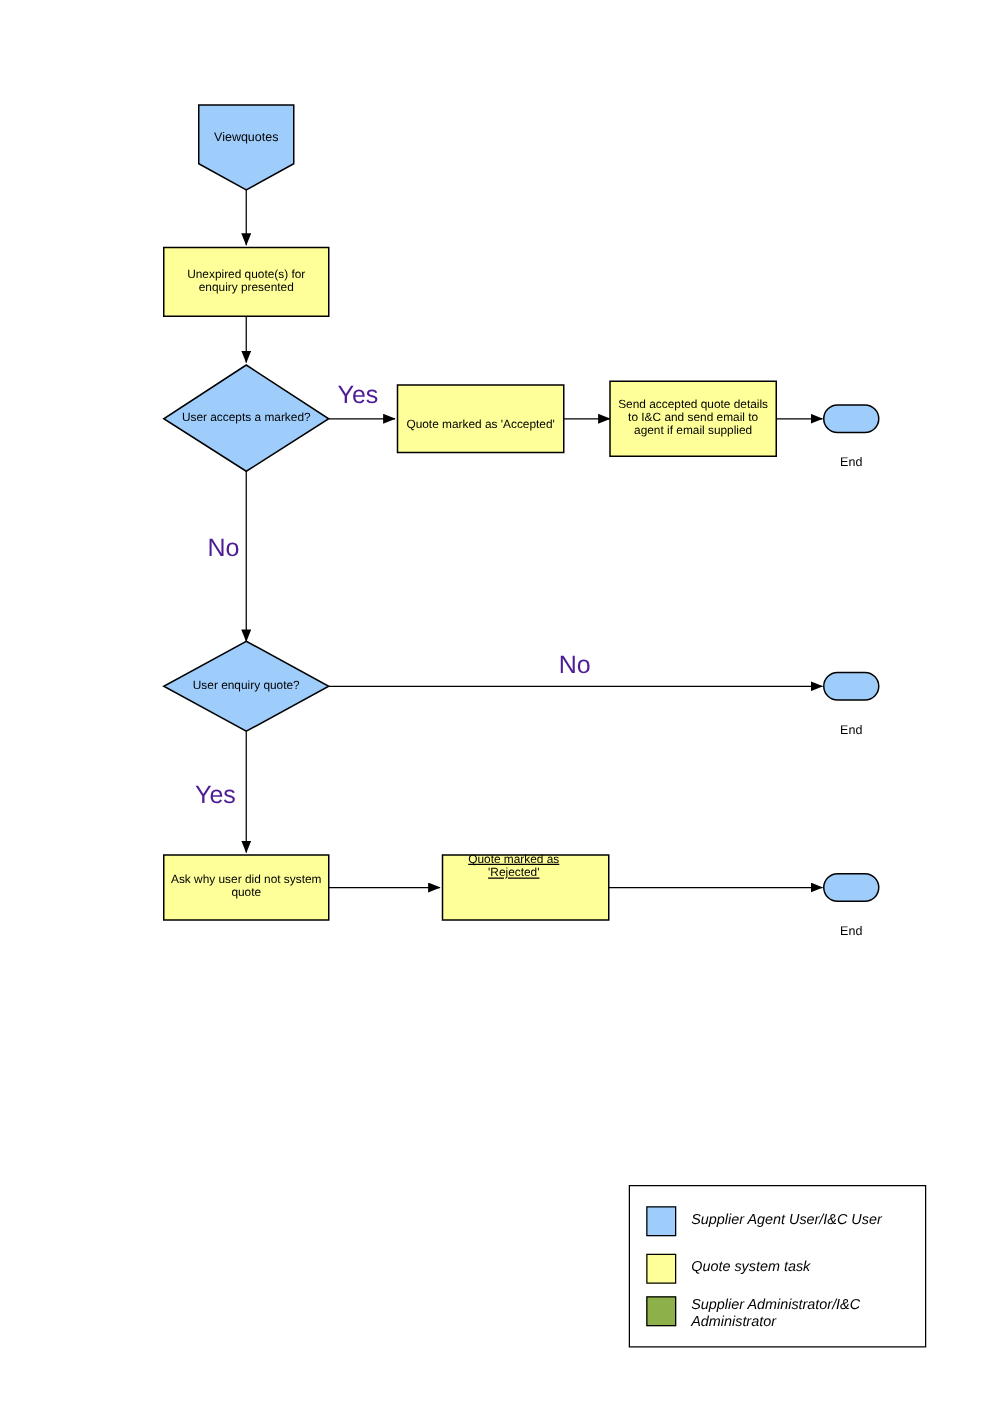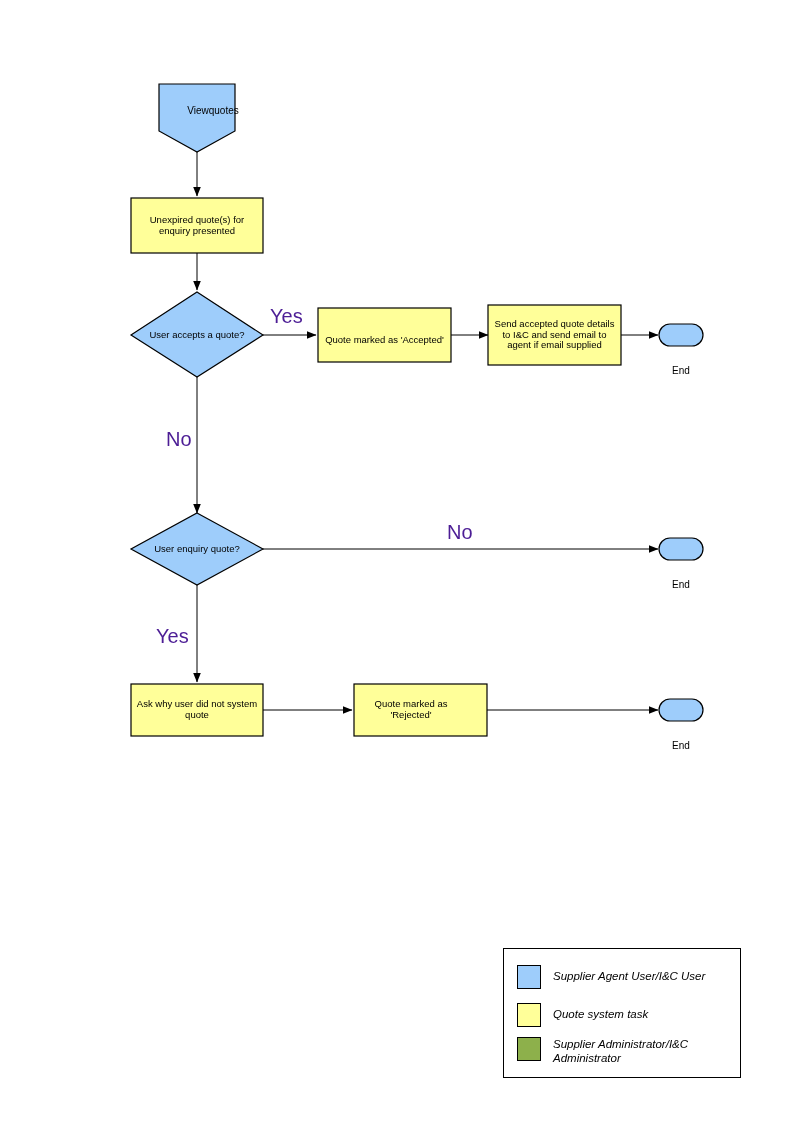--- a/index.html
+++ b/index.html
@@ -30,21 +30,21 @@
     display: flex;
     align-items: center;
     justify-content: center;
     text-align: center;
     color: #000000;
     font-family: "Liberation Sans", sans-serif;
     line-height: 1.12;
     pointer-events: none;
   }
   .t-proc   { font-size: 9.5px; }
-  .t-term   { font-size: 10px; padding-left: 16px; }
+  .t-term   { font-size: 10px; }
   .t-dec    { font-size: 9.5px; }
   .t-end    { font-size: 10px; margin-top: 36px; }
   .edge-label {
     position: absolute;
     color: #4c1d95;
     font-family: "Liberation Sans", sans-serif;
     font-size: 20px;
     line-height: 1;
     white-space: nowrap;
     pointer-events: none;
@@ -142,35 +142,35 @@
 
     <rect x="354" y="684" width="133" height="52" fill="#FFFF99" stroke="#000000" stroke-width="1.2"></rect>
 
     <rect x="659" y="699" width="44" height="22" rx="11" ry="11" fill="#9ECDFB" stroke="#000000" stroke-width="1.2"></rect>
   </svg>
 
   <div class="node-label t-term" style="left:159px; top:90px; width:76px; height:42px;">Viewquotes</div>
 
   <div class="node-label t-proc" style="left:133px; top:198px; width:128px; height:55px;">Unexpired quote(s) for enquiry presented</div>
 
-  <div class="node-label t-dec" style="left:141px; top:310px; width:112px; height:50px;">User accepts a quote?</div>
+  <div class="node-label t-dec" style="left:141px; top:310px; width:112px; height:50px;">User accepts a marked?</div>
 
   <div class="node-label t-proc" style="left:320px; top:308px; width:129px; height:64px;">Quote  marked as 'Accepted'</div>
 
   <div class="node-label t-proc" style="left:490px; top:305px; width:129px; height:60px;">Send accepted quote details to I&amp;C and send email to agent if email supplied</div>
 
   <div class="node-label t-end" style="left:659px; top:324px; width:44px; height:22px;">End</div>
 
   <div class="node-label t-dec" style="left:145px; top:525px; width:104px; height:48px;">User enquiry quote?</div>
 
   <div class="node-label t-end" style="left:659px; top:538px; width:44px; height:22px;">End</div>
 
   <div class="node-label t-proc" style="left:133px; top:684px; width:128px; height:52px;">Ask why user did not system quote</div>
 
-  <div class="node-label t-proc" style="left:356px; top:684px; width:110px; height:52px;">Quote  marked as 'Rejected'</div>
+  <div class="node-label t-proc" style="left:356px; top:668px; width:110px; height:52px;text-decoration:underline;">Quote  marked as 'Rejected'</div>
 
   <div class="node-label t-end" style="left:659px; top:699px; width:44px; height:22px;">End</div>
 
   <div class="edge-label" style="left:270px; top:306px;">Yes</div>
 
   <div class="edge-label" style="left:166px; top:429px;">No</div>
 
   <div class="edge-label" style="left:447px; top:522px;">No</div>
 
   <div class="edge-label" style="left:156px; top:626px;">Yes</div>

